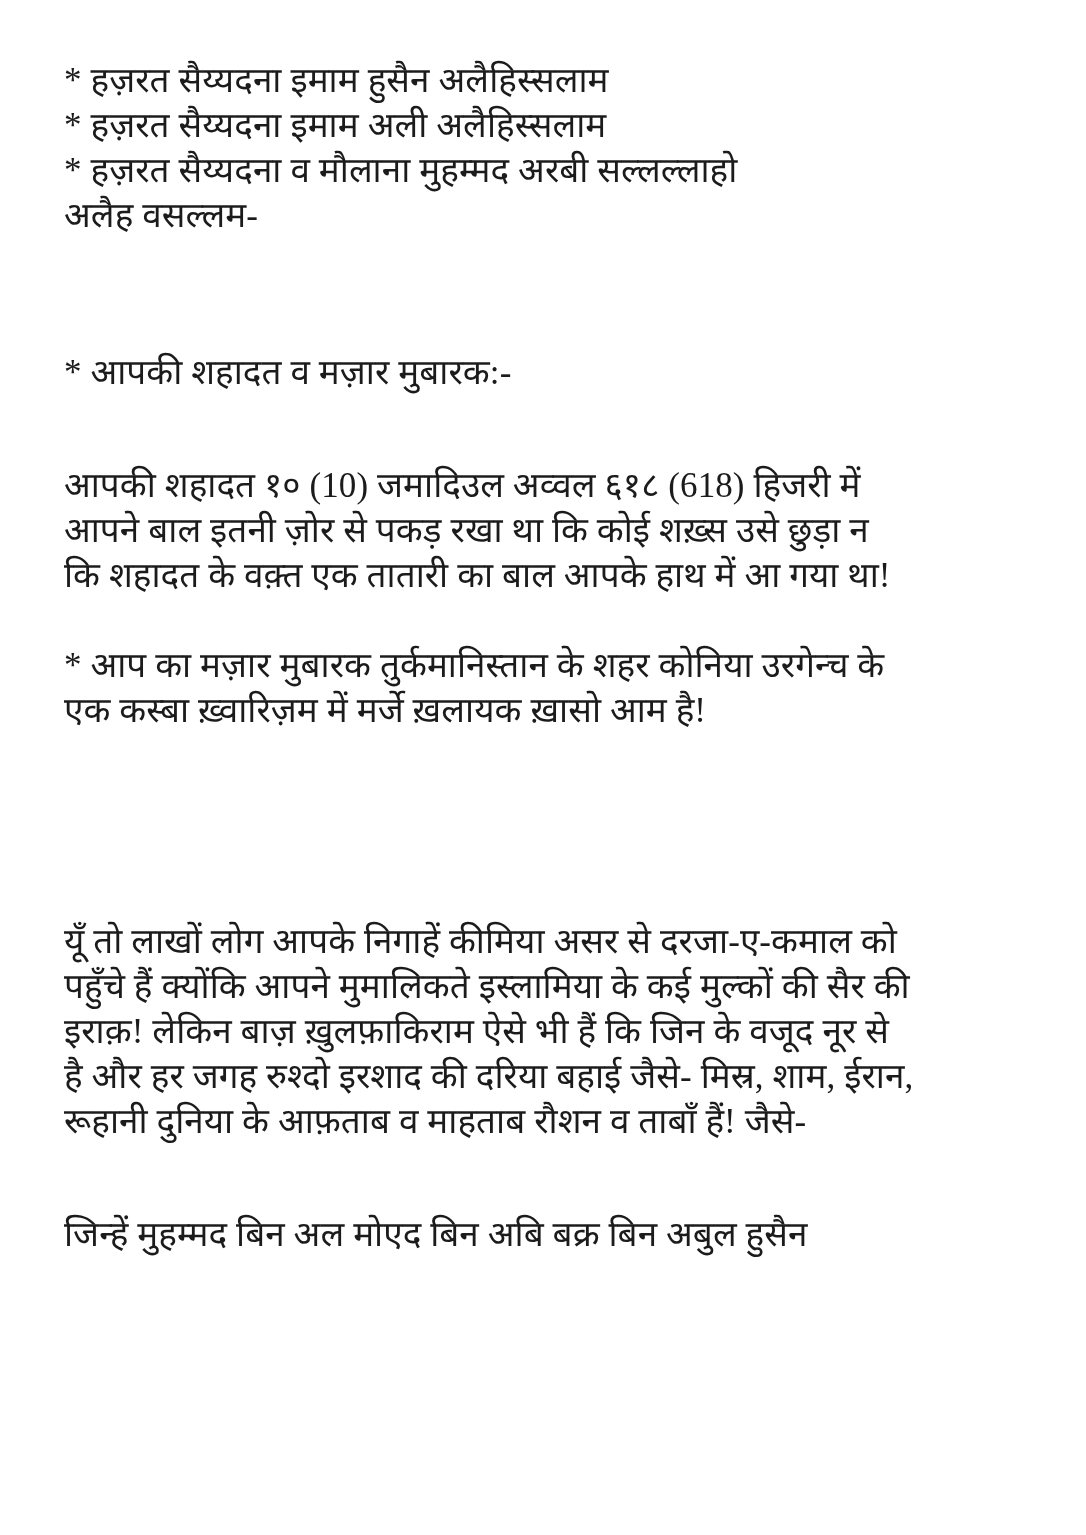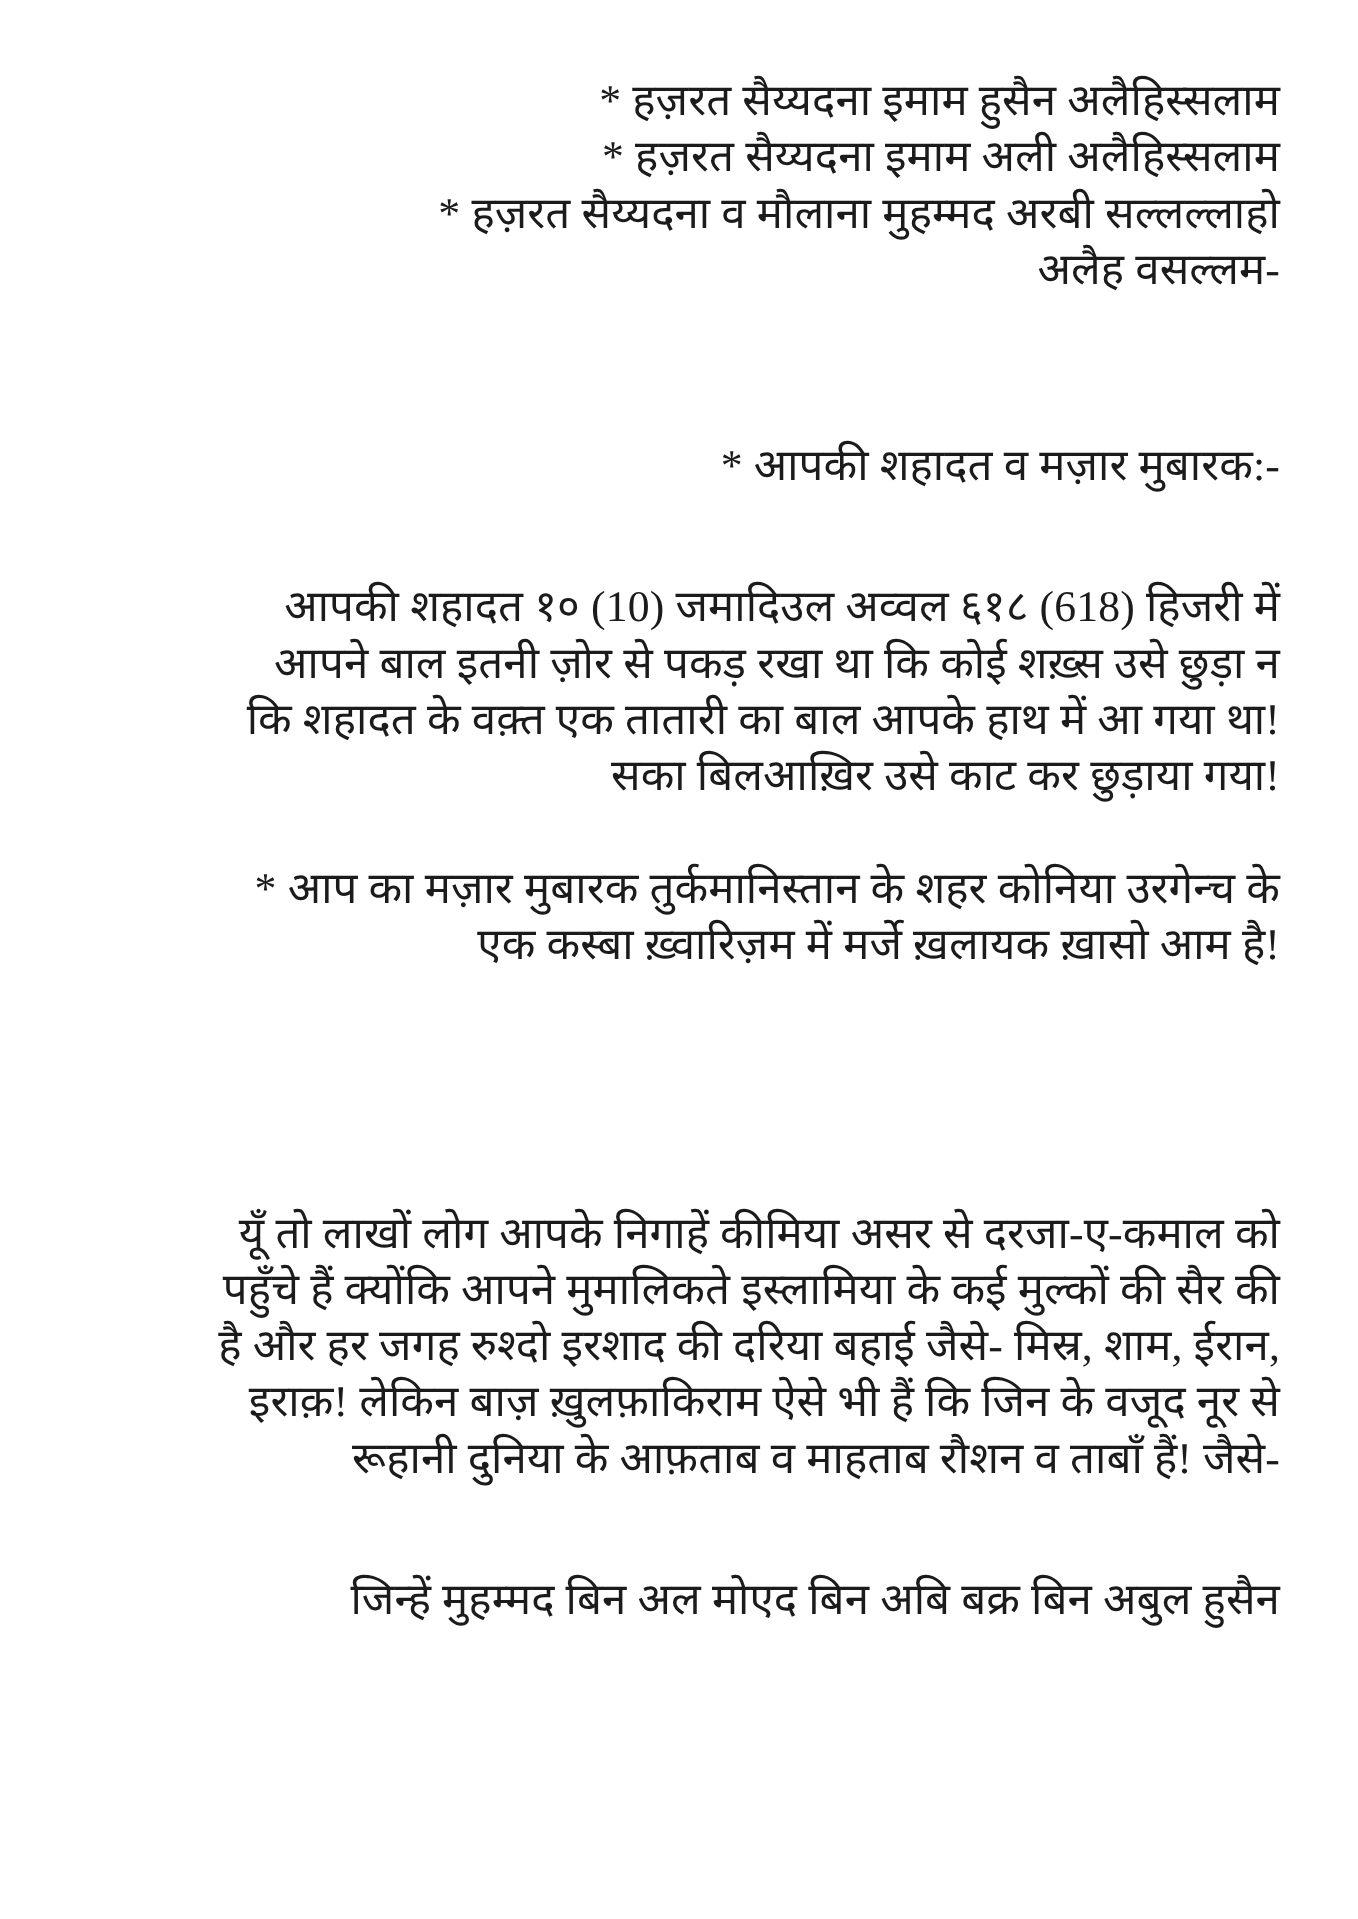--- a/index.html
+++ b/index.html
@@ -11,21 +11,20 @@
   .page {
     position: relative;
     width: 1086px;
     height: 1535px;
     background: #ffffff;
     overflow: hidden;
     font-family: "Liberation Serif", "DejaVu Serif", serif;
     color: #1b1b1b;
     box-sizing: border-box;
     padding: 0;
-    text-align: right;
   }
   .content {
     position: absolute;
     left: 64px;
     top: 58px;
     width: 960px;
   }
   .block {
     margin: 0;
     padding: 0;
@@ -62,42 +61,41 @@
     <div class="block">
       <div class="line">* आपकी शहादत व मज़ार मुबारक:-</div>
     </div>
 
     <div class="gap-md"></div>
 
     <div class="block">
       <div class="line">आपकी शहादत १० (10) जमादिउल अव्वल ६१८ (618) हिजरी में</div>
       <div class="line">आपने बाल इतनी ज़ोर से पकड़ रखा था कि कोई शख़्स उसे छुड़ा न</div>
       <div class="line">कि शहादत के वक़्त एक तातारी का बाल आपके हाथ में आ गया था!</div>
-      <div class="line">सका बिलआख़िर उसे काट कर छुड़ाया गया!</div>
     </div>
 
     <div class="gap-sm"></div>
 
     <div class="block">
       <div class="line">* आप का मज़ार मुबारक तुर्कमानिस्तान के शहर कोनिया उरगेन्च के</div>
       <div class="line">एक कस्बा ख़्वारिज़म में मर्जे ख़लायक ख़ासो आम है!</div>
     </div>
 
     <div class="gap-xl"></div>
 
     <div class="block">
     </div>
 
     <div class="gap-md"></div>
 
     <div class="block">
       <div class="line">यूँ तो लाखों लोग आपके निगाहें कीमिया असर से दरजा-ए-कमाल को</div>
       <div class="line">पहुँचे हैं क्योंकि आपने मुमालिकते इस्लामिया के कई मुल्कों की सैर की</div>
+      <div class="line">इराक़! लेकिन बाज़ ख़ुलफ़ाकिराम ऐसे भी हैं कि जिन के वजूद नूर से</div>
       <div class="line">है और हर जगह रुश्दो इरशाद की दरिया बहाई जैसे- मिस्र, शाम, ईरान,</div>
-      <div class="line">इराक़! लेकिन बाज़ ख़ुलफ़ाकिराम ऐसे भी हैं कि जिन के वजूद नूर से</div>
       <div class="line">रूहानी दुनिया के आफ़ताब व माहताब रौशन व ताबाँ हैं! जैसे-</div>
     </div>
 
     <div class="gap-md"></div>
 
     <div class="block">
       <div class="line">जिन्हें मुहम्मद बिन अल मोएद बिन अबि बक्र बिन अबुल हुसैन</div>
     </div>
 
   </div>

